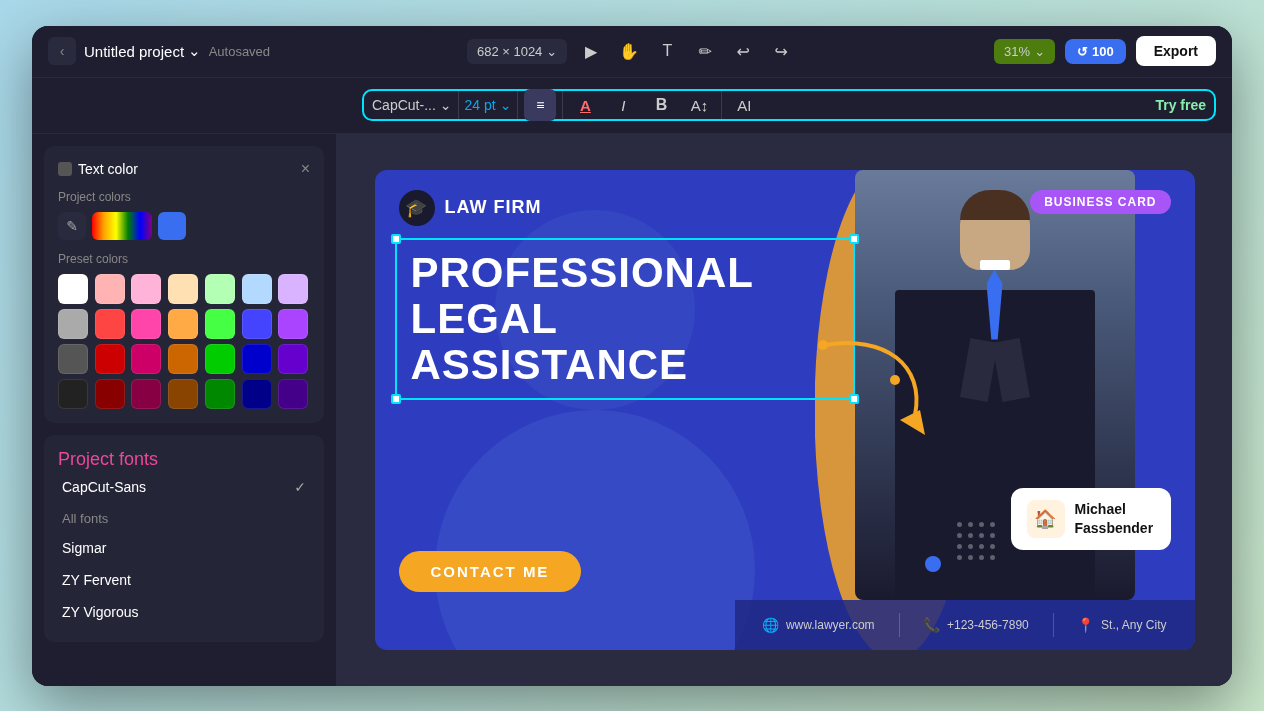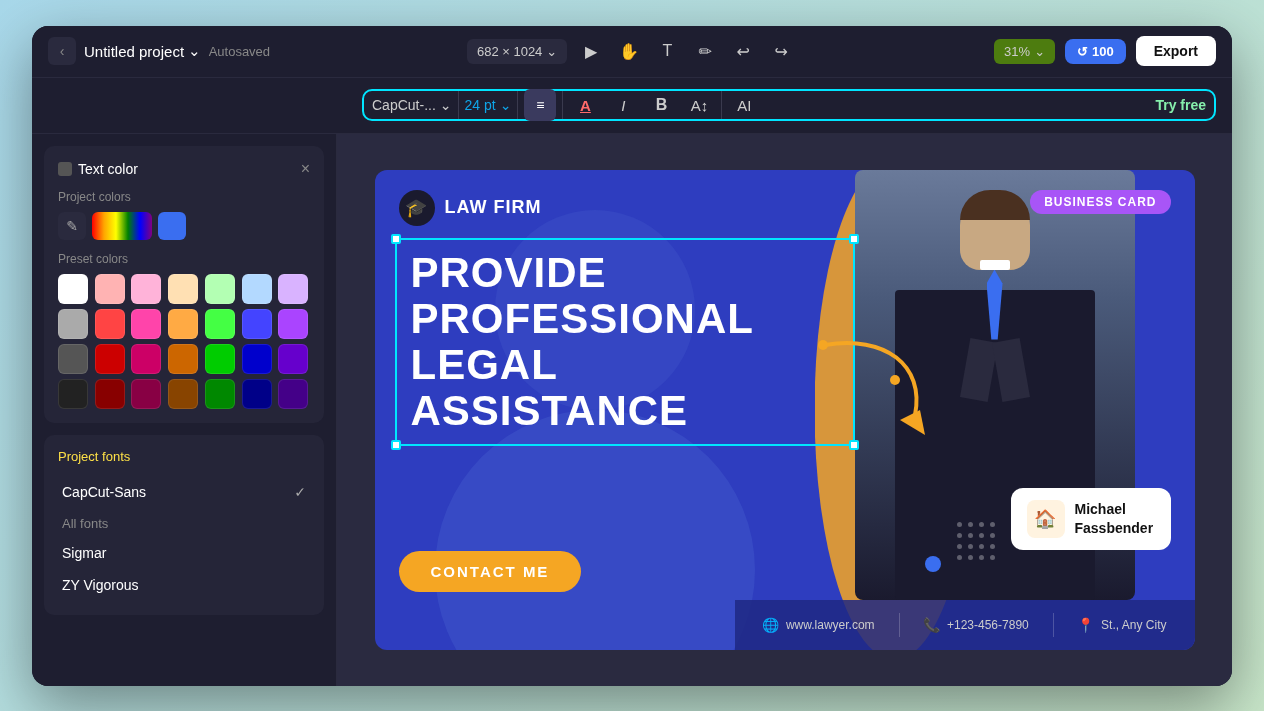--- a/index.html
+++ b/index.html
@@ -292,23 +292,23 @@
       border: 1px solid rgba(255,255,255,0.1);
     }
     
     .fonts-panel {
       background: #252538;
       border-radius: 10px;
       margin: 0 12px 12px 12px;
       padding: 14px;
     }
     .fonts-panel-title {
-      color: #fde047;
-      font-size: 13px;
-      margin-bottom: 12px;
+      color: #ec4899;
+      font-size: 18px;
+      margin-bottom: 1px;
     }
     .font-item {
       display: flex;
       align-items: center;
       justify-content: space-between;
       padding: 8px 4px;
       cursor: pointer;
       border-radius: 6px;
     }
     .font-name {
@@ -644,20 +644,23 @@
         <div class="fonts-panel-title">Project fonts</div>
         <div class="font-item">
           <span class="font-name">CapCut-Sans</span>
           <span class="check-icon">✓</span>
         </div>
         <div class="all-fonts-label">All fonts</div>
         <div class="font-item">
           <span class="font-name">Sigmar</span>
         </div>
         <div class="font-item">
+          <span class="font-name">ZY Fervent</span>
+        </div>
+        <div class="font-item">
           <span class="font-name">ZY Vigorous</span>
         </div>
       </div>
     </div>
 
     <div class="canvas-area">
       <div class="card">
 
         <div class="bg-circle-1"></div>
         <div class="bg-circle-2"></div>
@@ -687,21 +690,20 @@
         </div>
 
         <div class="biz-badge">BUSINESS CARD</div>
 
         <div class="text-selection">
           <div class="selection-handle sh-tl"></div>
           <div class="selection-handle sh-tr"></div>
           <div class="selection-handle sh-bl"></div>
           <div class="selection-handle sh-br"></div>
           <div class="main-headline">
-            <div>PROVIDE</div>
             <div>PROFESSIONAL</div>
             <div>LEGAL ASSISTANCE</div>
           </div>
         </div>
 
         <svg style="position:absolute;top:155px;left:430px;width:140px;height:120px;" viewBox="0 0 140 120">
           <path d="M 20 20 C 80 10, 120 40, 110 90" stroke="#f5a623" stroke-width="4" fill="none" stroke-linecap="round"></path>
           <polygon points="95,95 115,85 120,110" fill="#f5a623"></polygon>
           <circle cx="18" cy="20" r="5" fill="#f5a623"></circle>
           <circle cx="90" cy="55" r="5" fill="#f5a623"></circle>

